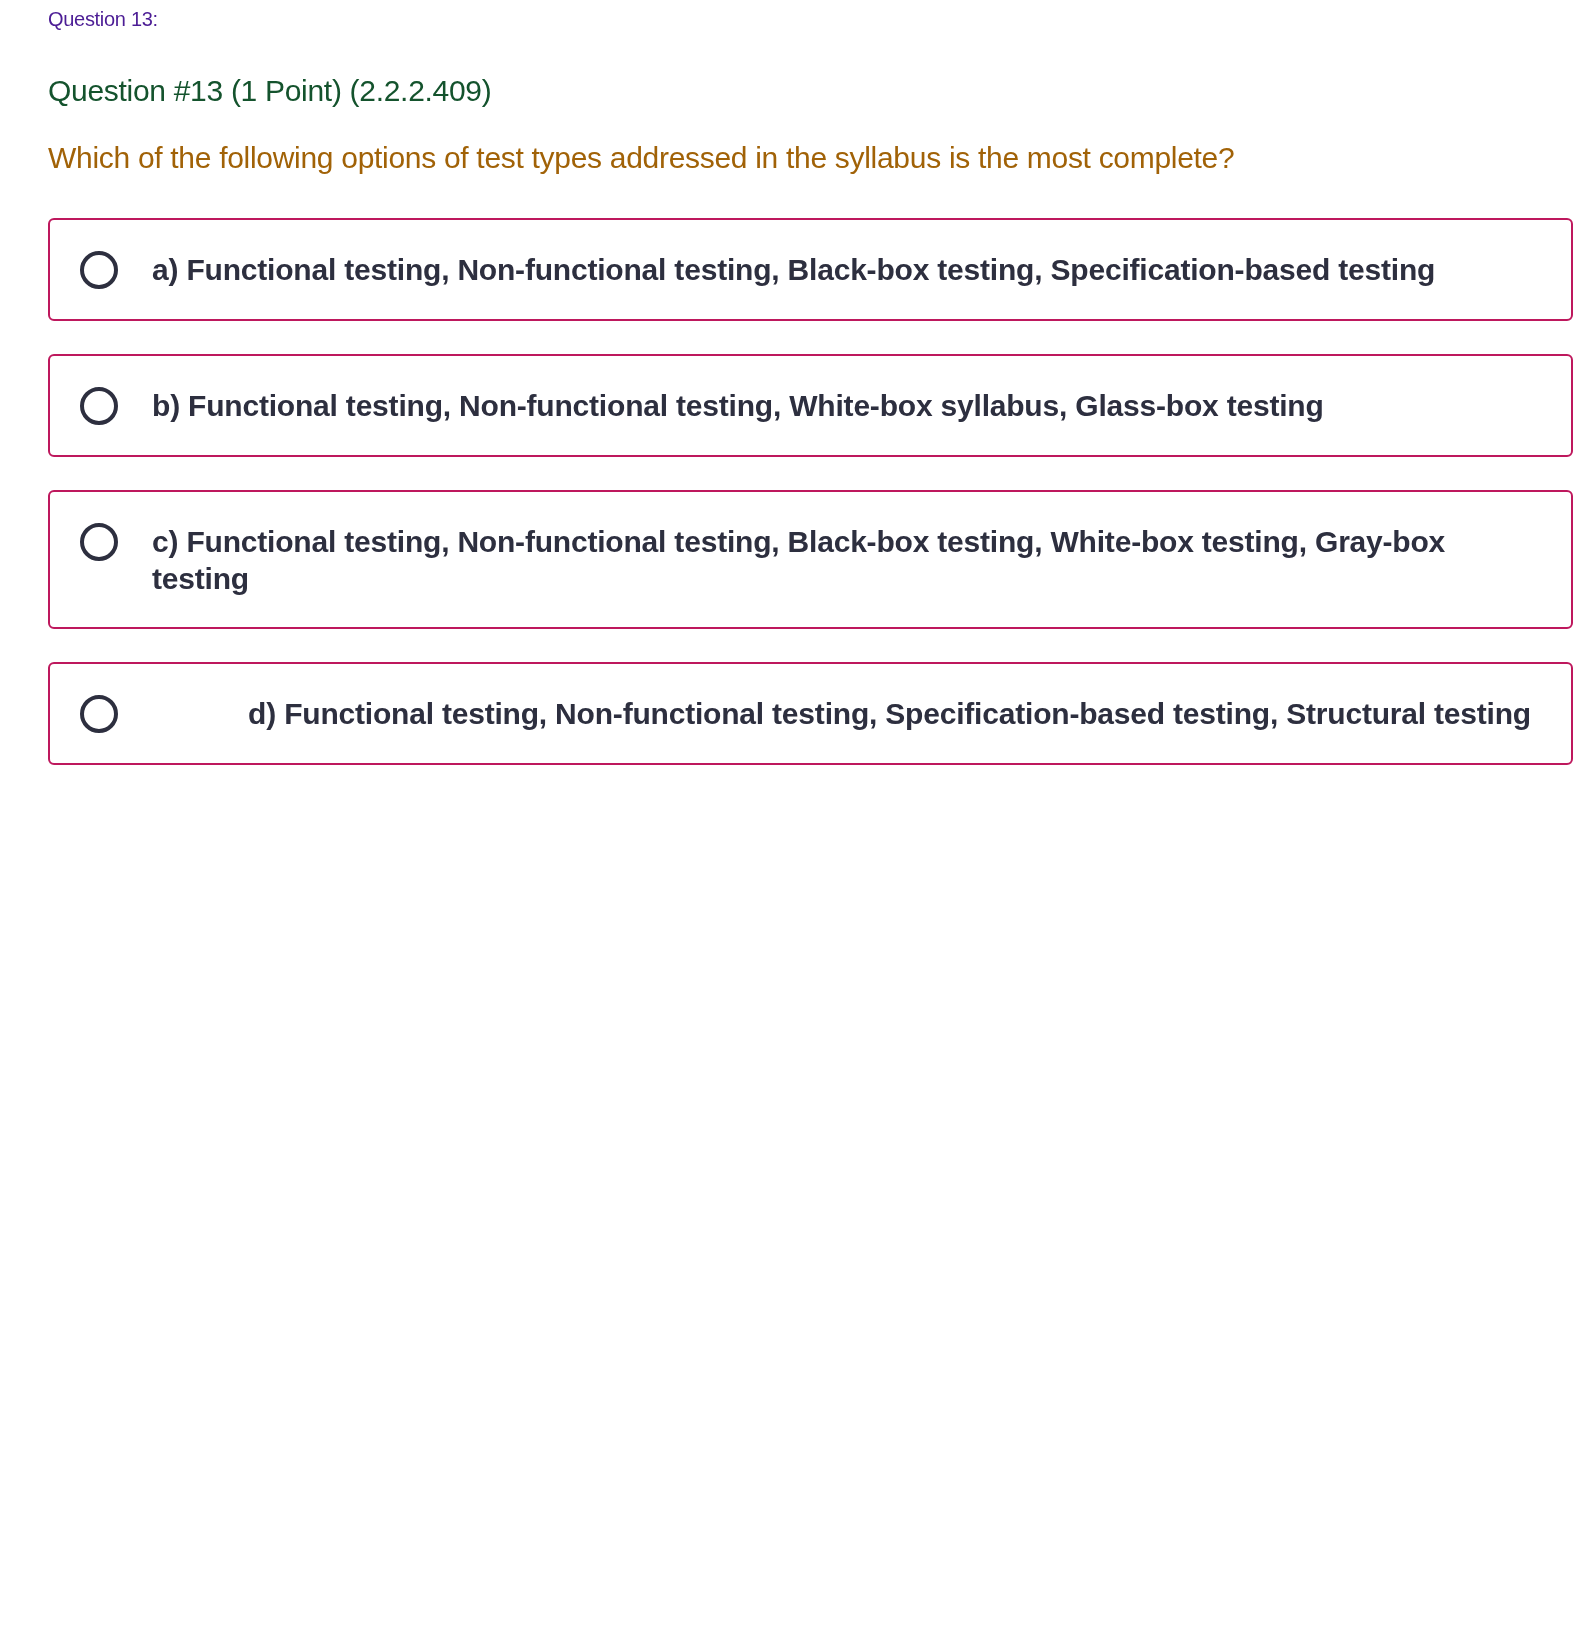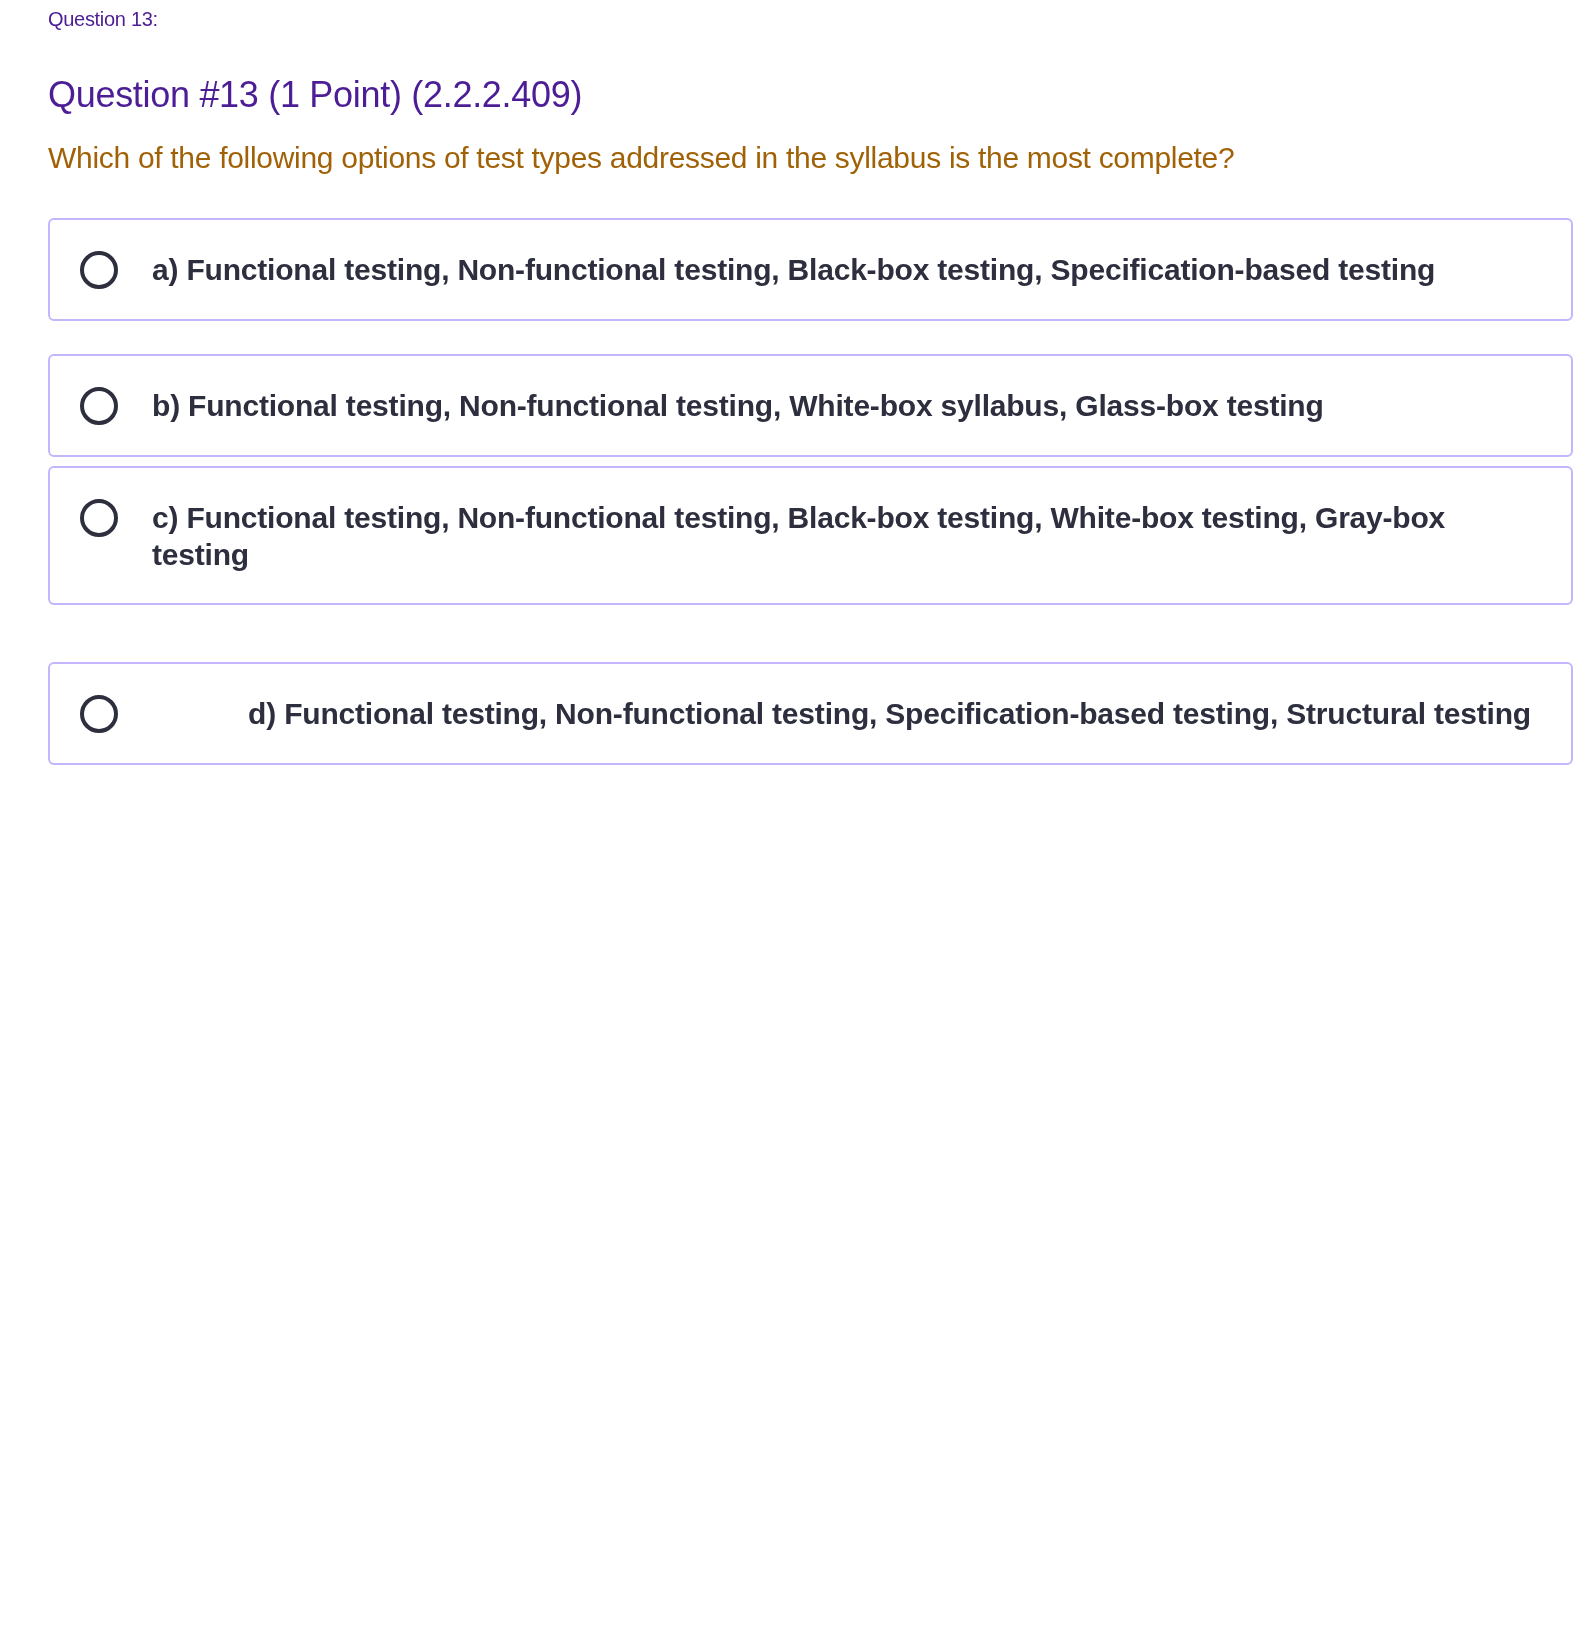--- a/index.html
+++ b/index.html
@@ -27,41 +27,41 @@
       font-size: 20px;
       font-weight: 400;
       color: #4c1d95;
       letter-spacing: -0.3px;
       white-space: nowrap;
     }
     .q-title {
       position: absolute;
       left: 0;
       top: 74px;
-      font-size: 36px;
+      font-size: 30px;
       font-weight: 400;
-      color: #4c1d95;
+      color: #14532d;
       letter-spacing: -0.3px;
       white-space: nowrap;
     }
     .q-prompt {
       position: absolute;
       left: 0;
       top: 141px;
       font-size: 30px;
       font-weight: 400;
       color: #a16207;
       letter-spacing: -0.3px;
       white-space: nowrap;
     }
     .option {
       position: absolute;
       left: 0;
       width: 1525px;
-      border: 2px solid #c4b5fd;
+      border: 2px solid #be185d;
       border-radius: 6px;
       box-sizing: border-box;
       background: #ffffff;
       cursor: pointer;
     }
     .option .radio {
       position: absolute;
       left: 30px;
       width: 38px;
       height: 38px;
@@ -81,21 +81,21 @@
       letter-spacing: -0.2px;
     }
     #opt-a { top: 218px; height: 103px; }
     #opt-a .radio { top: 31px; }
     #opt-a .label { top: 31px; }
 
     #opt-b { top: 354px; height: 103px; }
     #opt-b .radio { top: 31px; }
     #opt-b .label { top: 31px; }
 
-    #opt-c { top: 466px; height: 139px; }
+    #opt-c { top: 490px; height: 139px; }
     #opt-c .radio { top: 31px; }
     #opt-c .label { top: 31px; }
 
     #opt-d { top: 662px; height: 103px; }
     #opt-d .radio { top: 31px; }
     #opt-d .label { top: 31px; text-align: right; }
   </style>
 </head>
 <body>
 

